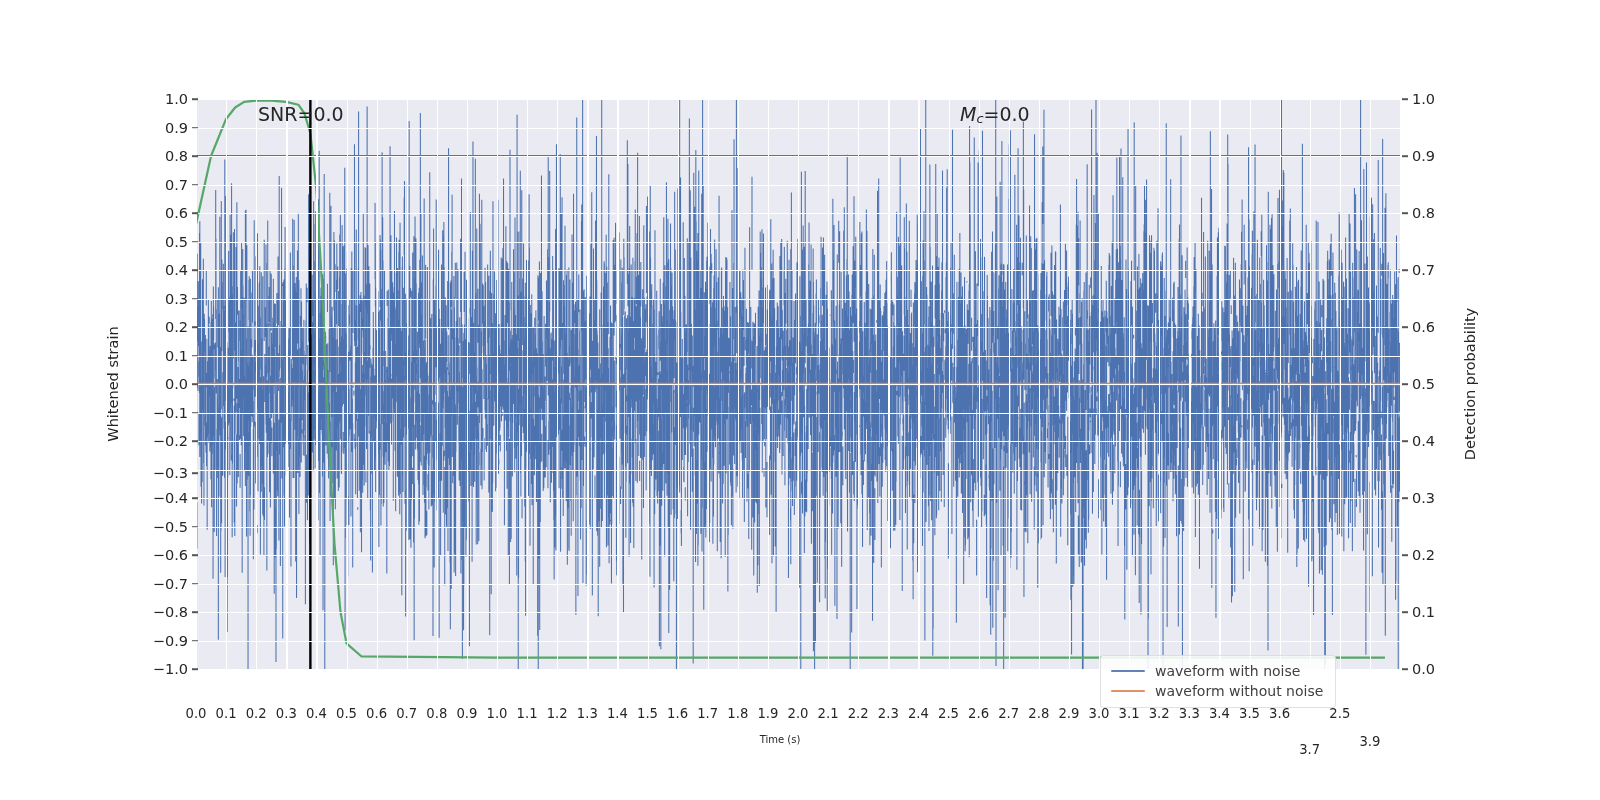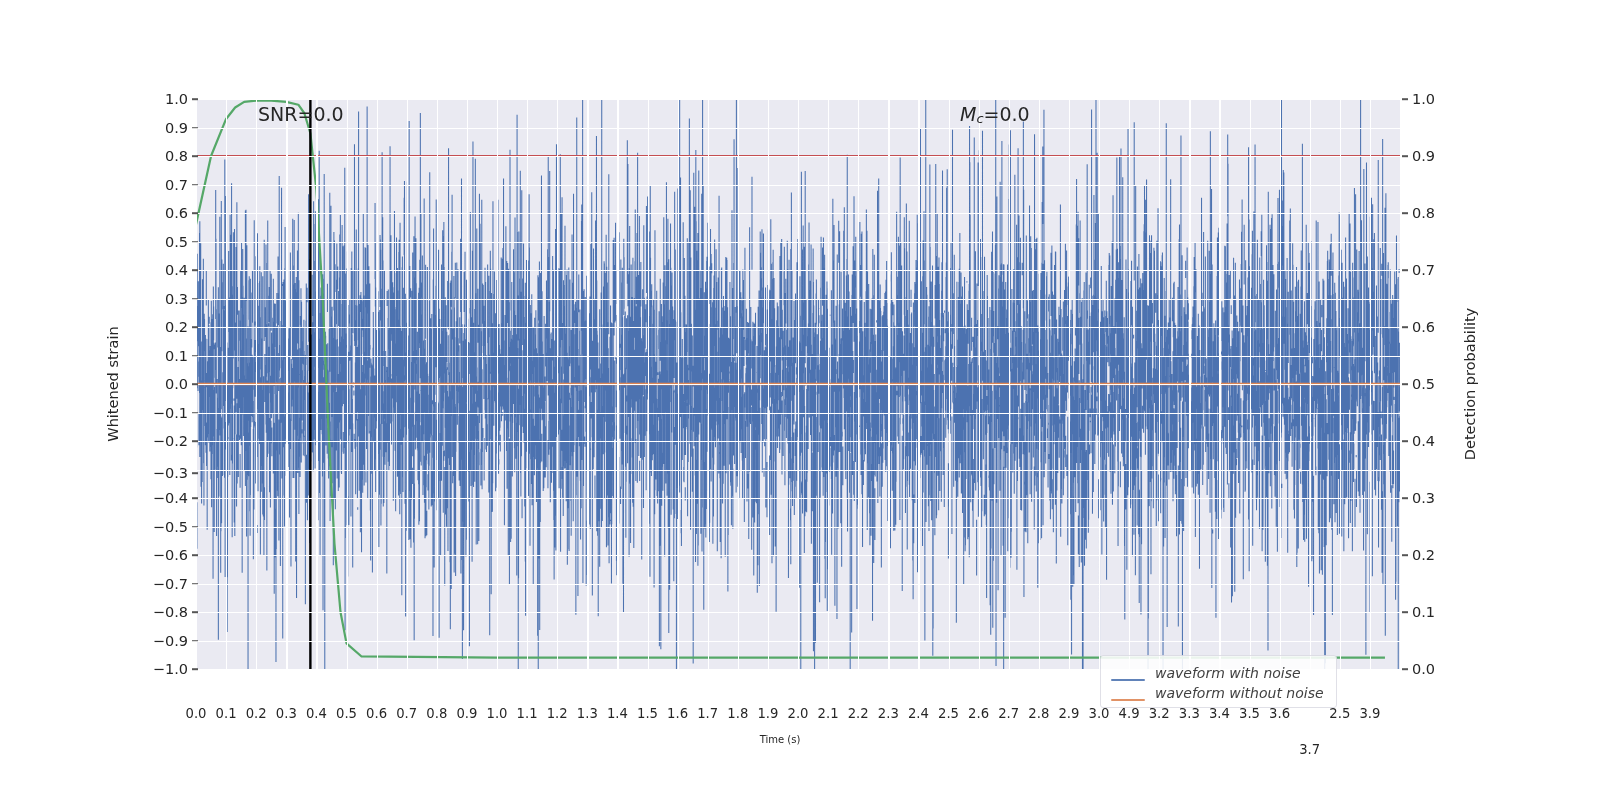--- a/index.html
+++ b/index.html
@@ -63,21 +63,21 @@
   .annot{position:absolute;font-size:19px;color:#262626;white-space:nowrap;}
   .annot .mi{font-style:italic;}
   .annot .sub{font-style:italic;font-size:13px;vertical-align:-2px;}
 
   
   .legend{
     position:absolute;left:1100px;top:655px;
     background:#ffffff;opacity:.88;border:1px solid #dcdce4;border-radius:3px;
     padding:5px 12px 6px 10px;
   }
-  .leg-row{display:flex;align-items:flex-end;height:20px;font-style:italic;}
+  .leg-row{display:flex;align-items:center;height:20px;}
   .leg-line{width:34px;height:2.4px;margin-right:10px;border-radius:1px;}
   .leg-txt{font-size:14px;color:#262626;white-space:nowrap;}
 
   svg{display:block;}
 </style>
 </head>
 <body>
 
 <div id="figure">
 
@@ -215,29 +215,29 @@
       <div class="xtick" style="left: 828.1px;">2.1</div>
       <div class="xtick" style="left: 858.2px;">2.2</div>
       <div class="xtick" style="left: 888.3px;">2.3</div>
       <div class="xtick" style="left: 918.4px;">2.4</div>
       <div class="xtick" style="left: 948.5px;">2.5</div>
       <div class="xtick" style="left: 978.6px;">2.6</div>
       <div class="xtick" style="left: 1008.7px;">2.7</div>
       <div class="xtick" style="left: 1038.8px;">2.8</div>
       <div class="xtick" style="left: 1068.9px;">2.9</div>
       <div class="xtick" style="left: 1099px;">3.0</div>
-      <div class="xtick" style="left: 1129.1px;">4.9</div>
+      <div class="xtick" style="left: 1129.1px;">3.1</div>
       <div class="xtick" style="left: 1159.2px;">3.2</div>
       <div class="xtick" style="left: 1189.3px;">3.3</div>
       <div class="xtick" style="left: 1219.4px;">3.4</div>
       <div class="xtick" style="left: 1249.5px;">3.5</div>
       <div class="xtick" style="left: 1279.6px;">3.6</div>
       <div class="xtick" style="left: 1309.7px; margin-top: 36px;">3.7</div>
       <div class="xtick" style="left: 1339.8px;">2.5</div>
-      <div class="xtick" style="left: 1369.9px;">3.9</div>
+      <div class="xtick" style="left: 1369.9px; margin-top: 28px;">3.9</div>
     </div>
 
   <div class="ylabel-left">Whitened strain</div>
   <div class="ylabel-right">Detection probability</div>
   <div class="xlabel">Time (s)</div>
 
   <div class="annot" style="left:258px;top:103px;">SNR=0.0</div>
 
   <div class="annot" style="left:960px;top:103px;">
     <span class="mi">M</span><span class="sub">c</span><span>=0.0</span>

